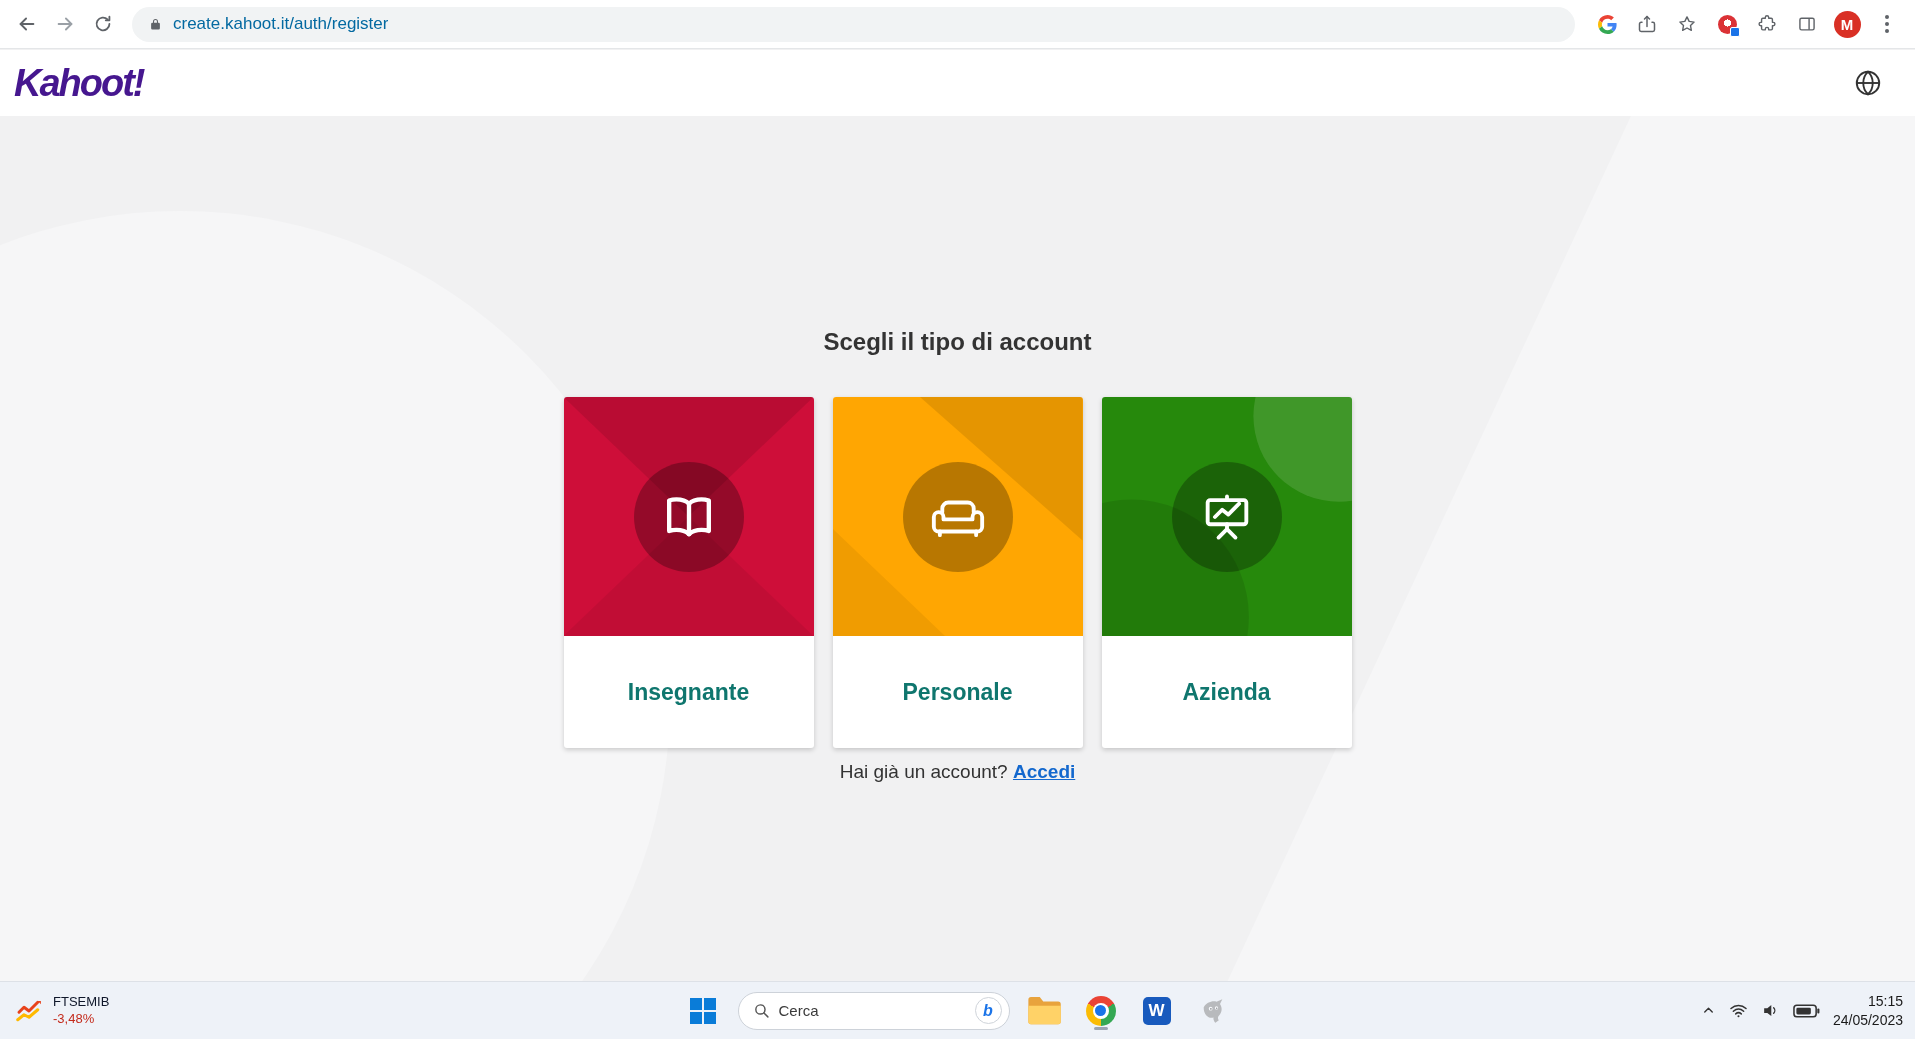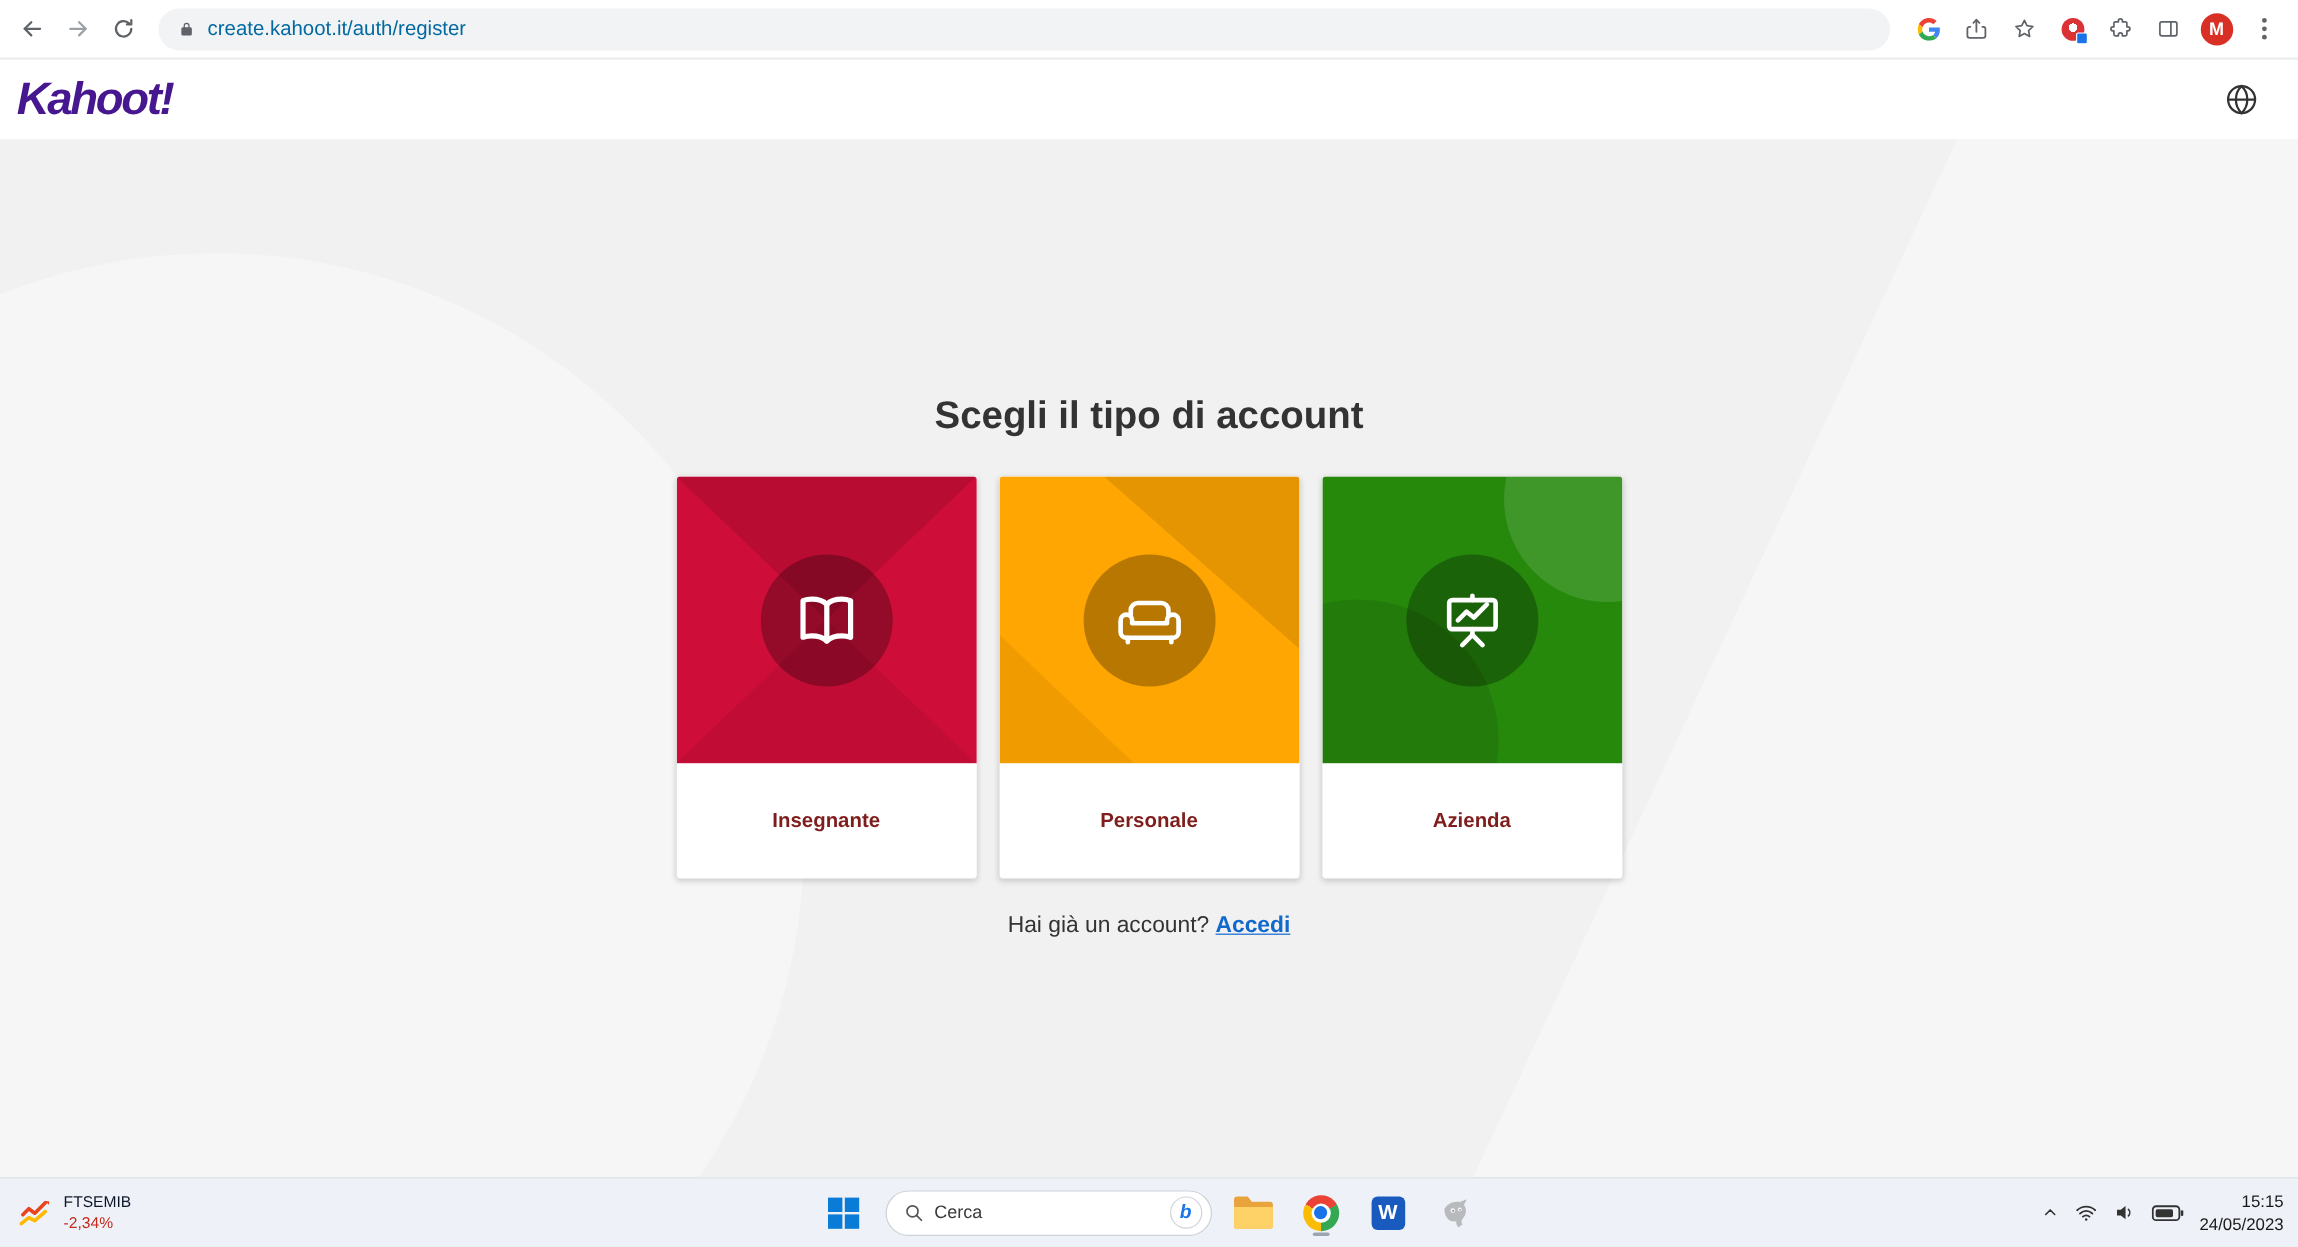--- a/index.html
+++ b/index.html
@@ -38,41 +38,41 @@
     display:flex; align-items:center; justify-content:center; cursor:pointer; }
   .globe-btn svg { width:30px; height:30px; }
 
   
   .content { position:absolute; top:116px; left:0; right:0; bottom:58px; background:#F1F1F2; overflow:hidden; }
   .deco-circle { position:absolute; left:-310px; top:95px; width:980px; height:980px; border-radius:50%;
     background:#F6F6F7; pointer-events:none; }
   .deco-band { position:absolute; right:-420px; top:-380px; width:900px; height:1800px;
     background:#F6F6F7; transform:rotate(25deg); pointer-events:none; }
   .page-title { position:absolute; top:212px; left:0; width:100%; text-align:center;
-    font-size:32px; font-weight:bold; color:#333; z-index:2; }
+    font-size:24px; font-weight:bold; color:#333; z-index:2; }
   .cards { position:absolute; top:281px; left:50%; transform:translateX(-50%);
     display:flex; gap:19px; z-index:2; }
   .card { width:250px; background:#fff; border-radius:3px; overflow:hidden;
     box-shadow:0 2px 5px rgba(0,0,0,0.18); cursor:pointer; }
   .card-art { position:relative; height:239px; overflow:hidden; }
   .shape { position:absolute; inset:0; background:rgba(0,0,0,0.10); pointer-events:none; }
   .card:nth-child(1) .s1 { clip-path:polygon(0 0, 100% 0, 50% 50%); }
   .card:nth-child(1) .s2 { clip-path:polygon(0 100%, 50% 50%, 100% 100%); background:rgba(0,0,0,0.06); }
   .card:nth-child(2) .s1 { clip-path:polygon(35% 0, 100% 0, 100% 60%); }
   .card:nth-child(2) .s2 { clip-path:polygon(0 100%, 0 55%, 45% 100%); background:rgba(0,0,0,0.06); }
   .card:nth-child(3) .s1 { clip-path:circle(48% at 12% 92%); }
   .card:nth-child(3) .s2 { clip-path:circle(35% at 95% 8%); background:rgba(255,255,255,0.12); }
   .card:nth-child(4) .s1 { clip-path:polygon(50% 42%, 100% 42%, 100% 100%, 50% 100%); }
   .card:nth-child(4) .s2 { clip-path:polygon(0 0, 28% 0, 0 40%); background:rgba(0,0,0,0.06); }
   .icon-circle { position:absolute; left:50%; top:50%; transform:translate(-50%,-50%);
     width:110px; height:110px; border-radius:50%; background:rgba(0,0,0,0.28);
     display:flex; align-items:center; justify-content:center; }
   .icon-circle svg { width:58px; height:58px; }
-  .card-label { height:96px; display:flex; align-items:center; justify-content:center;
-    font-size:17px; font-weight:bold; color:#7f1d1d; }
+  .card-label { height:112px; display:flex; align-items:center; justify-content:center;
+    font-size:23px; font-weight:bold; color:#0f766e; }
   .signin { position:absolute; top:645px; left:0; width:100%; text-align:center;
     font-size:19px; color:#333; z-index:2; }
   .signin a { text-decoration:underline; cursor:pointer; font-weight:bold; }
 
   
   .taskbar { position:absolute; left:0; right:0; bottom:0; height:58px; background:#EEF2F8;
     border-top:1px solid #DDE1E7; z-index:60; }
   .tb-left { position:absolute; left:14px; top:0; height:100%; display:flex; align-items:center; gap:9px; cursor:pointer; }
   .tb-left svg { width:30px; height:30px; }
   .stock-text { display:flex; flex-direction:column; line-height:1.25; }
@@ -264,21 +264,21 @@
   <div class="taskbar">
 
     <div class="tb-left">
       <svg viewBox="0 0 24 24" fill="none" stroke-width="2.4" stroke-linecap="round" stroke-linejoin="round">
           <path stroke="#FFB900" d="M3 19l5-4 4 2 7-6"></path>
           <path stroke="#E8431C" d="M4 13l4-4 4 3 7-7"></path>
           <path fill="#E8431C" stroke="none" d="M19 4h2.5v2.5z"></path>
         </svg>
       <span class="stock-text">
         <span class="stock-symbol">FTSEMIB</span>
-        <span class="stock-change">-2,34%</span>
+        <span class="stock-change">-3,48%</span>
       </span>
     </div>
 
     <div class="tb-center">
       <span class="tb-btn">
         <span class="win-logo">
             <i></i>
             <i></i>
             <i></i>
             <i></i>

